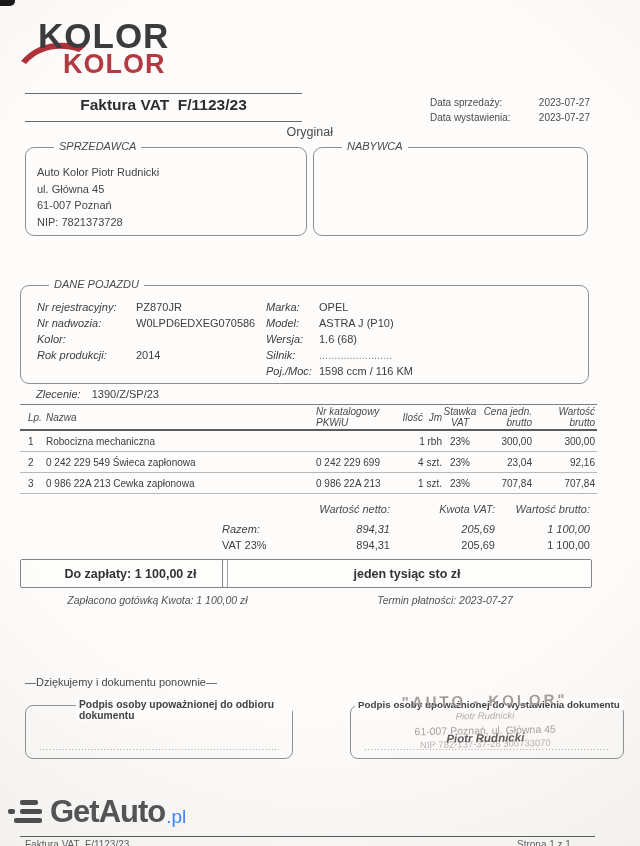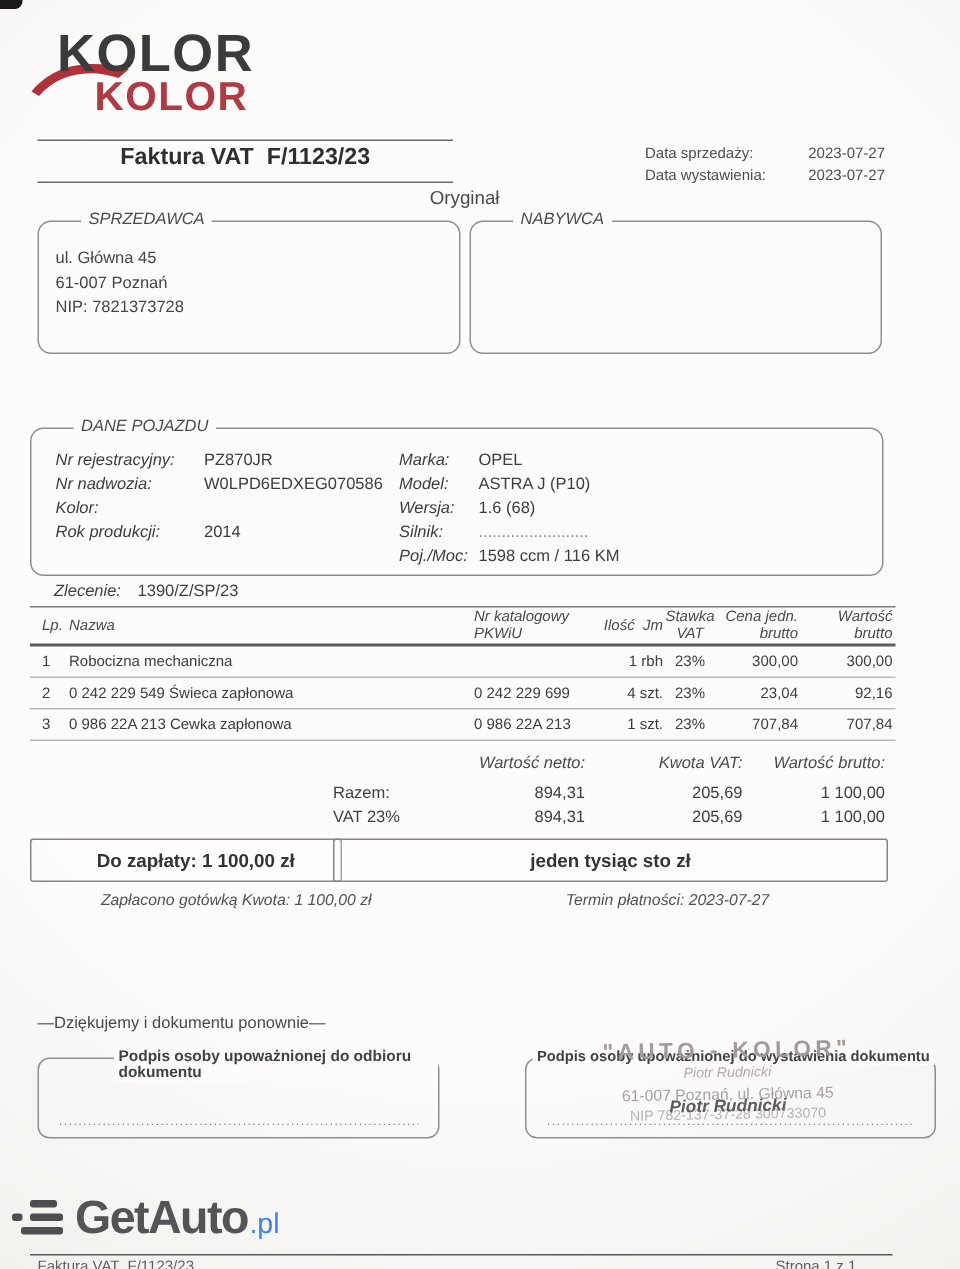--- a/index.html
+++ b/index.html
@@ -105,20 +105,21 @@
   </div>
   <div class="row">
     <span>Data wystawienia:</span>
     <span>2023-07-27</span>
   </div>
 </div>
 
 <div class="abs rbox" style="left:25px;top:147px;width:280px;height:87px;">
   <span class="boxlabel">SPRZEDAWCA</span>
   <div class="seller-lines">
+    <div>Auto Kolor Piotr Rudnicki</div>
     <div>ul. Główna 45</div>
     <div>61-007 Poznań</div>
     <div>NIP: 7821373728</div>
   </div>
 </div>
 
 <div class="abs rbox" style="left:313px;top:147px;width:273px;height:87px;">
   <span class="boxlabel">NABYWCA</span>
 </div>
 
@@ -199,21 +200,21 @@
   </div>
 </div>
 
 <div class="abs totals">
   <div class="trow2 theadr">
     <div></div>
     <div class="t-v">Wartość netto:</div>
     <div class="t-v">Kwota VAT:</div>
     <div class="t-v">Wartość brutto:</div>
   </div>
-  <div class="trow2" style="margin-top:3px;">
+  <div class="trow2" style="margin-top:3px;font-style:italic;">
     <div class="t-l">Razem:</div>
     <div class="t-v">894,31</div>
     <div class="t-v">205,69</div>
     <div class="t-v">1 100,00</div>
   </div>
   <div class="trow2">
     <div class="t-l">VAT 23%</div>
     <div class="t-v">894,31</div>
     <div class="t-v">205,69</div>
     <div class="t-v">1 100,00</div>

